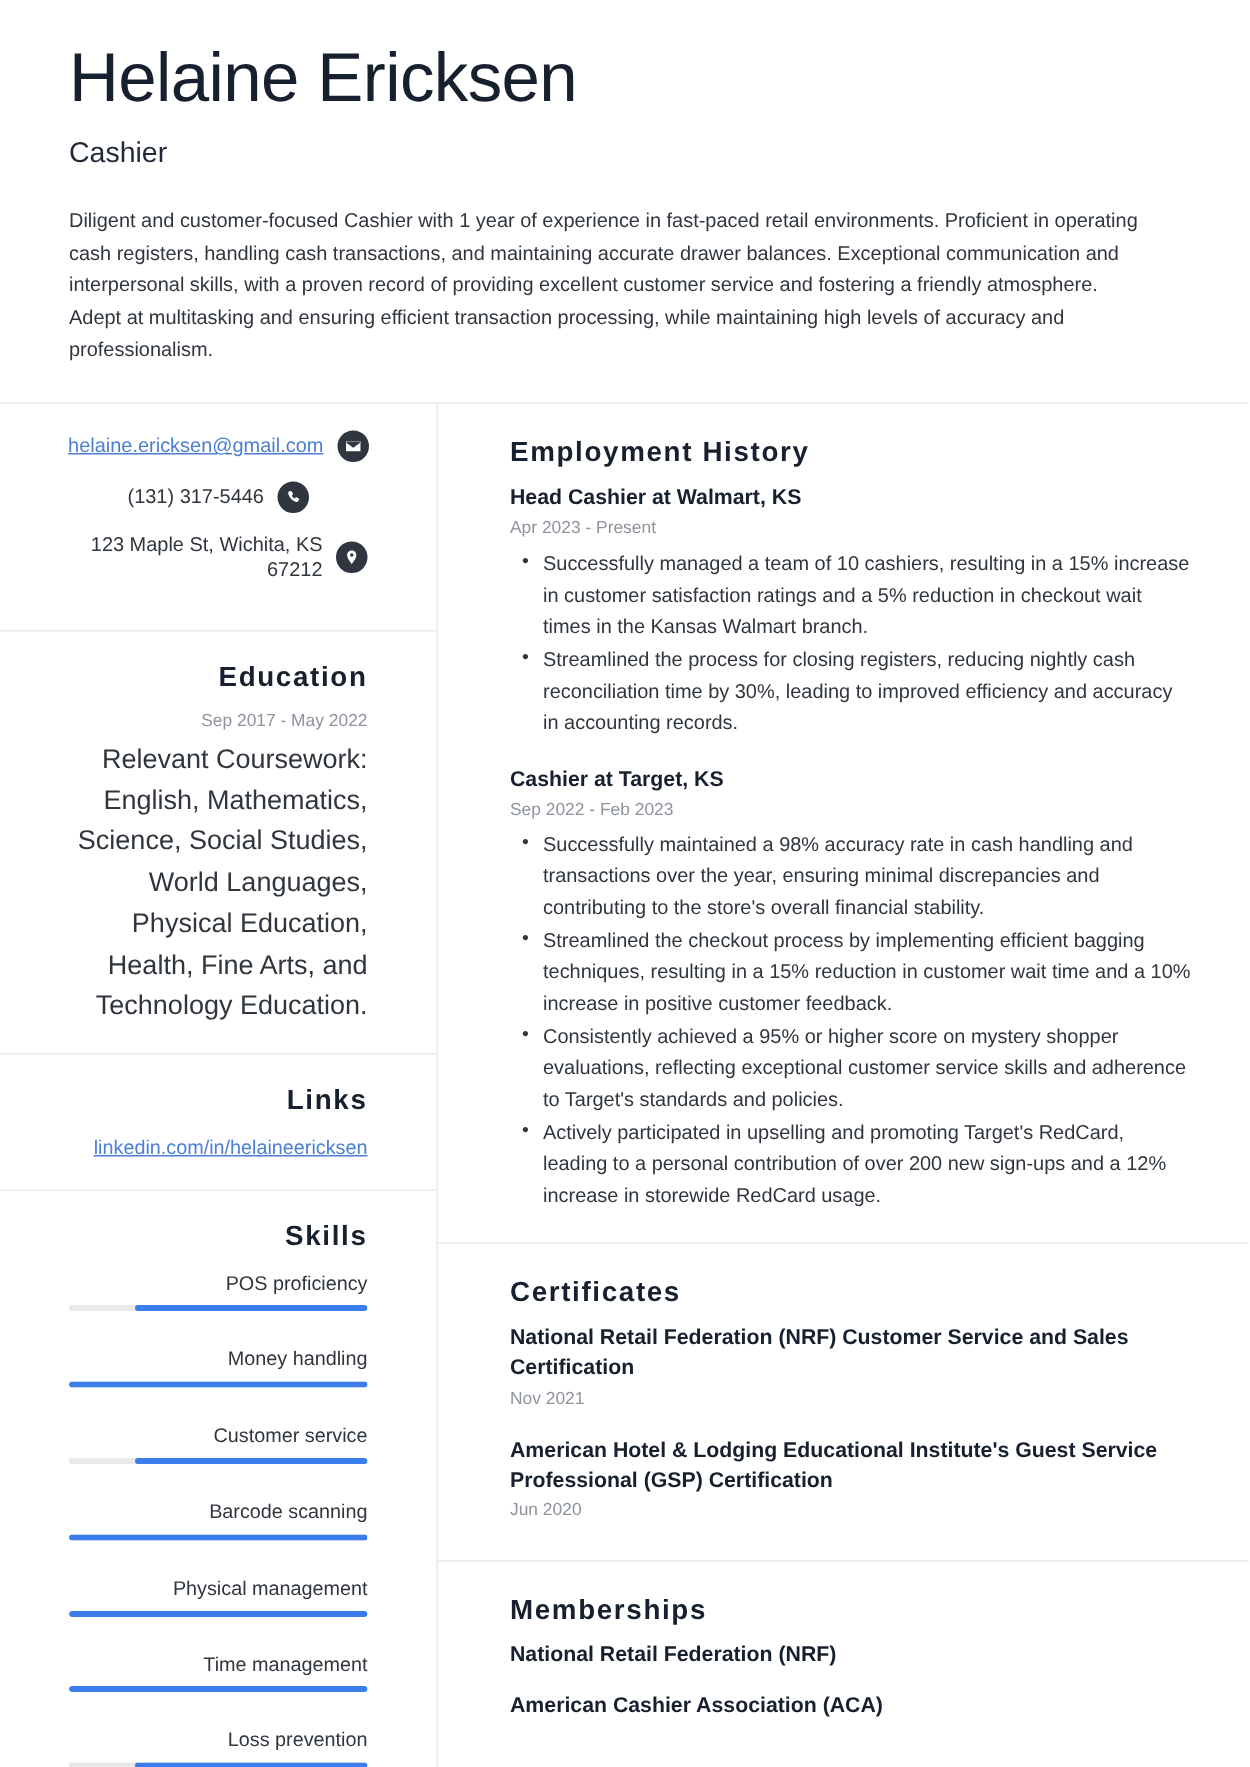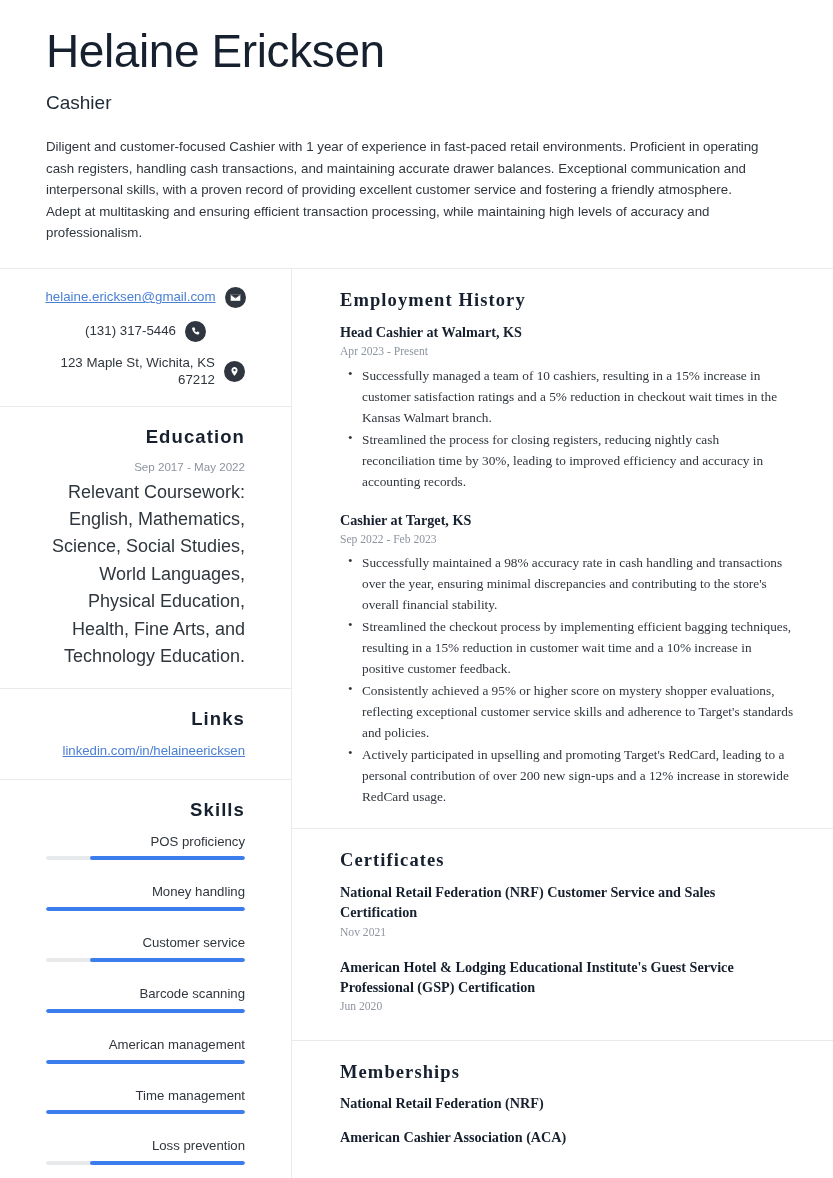--- a/index.html
+++ b/index.html
@@ -80,21 +80,21 @@
 
   .contact-row {
     display: flex;
     align-items: center;
     justify-content: center;
     gap: 9px;
     margin-bottom: 13px;
     font-size: 13.3px;
     color: #30363d;
   }
-  .contact-row:last-child { margin-bottom: 0; }
+  .contact-row:last-child { margin-bottom: 14px; }
   .contact-row .ctext { line-height: 1.25; }
   .contact-row a {
     color: #4a7fd4;
     text-decoration: underline;
     font-size: 13.3px;
   }
   .cicon {
     width: 21px;
     height: 21px;
     border-radius: 50%;
@@ -168,21 +168,20 @@
     height: 100%;
     background: #3b7ded;
     border-radius: 2px;
     display: block;
   }
 
   
   .rblock {
     padding: 20px 38px 20px 48px;
     border-bottom: 1px solid #e9eaec;
-    font-family: Liberation Serif, serif;
   }
   .rblock:last-child { border-bottom: none; }
 
   .r-sec-title {
     font-size: 18.5px;
     font-weight: 700;
     color: #17202e;
     letter-spacing: 1.1px;
     margin: 0 0 10px 0;
     line-height: 1.25;
@@ -318,21 +317,21 @@
                 <span style="width:78%"></span>
               </div>
             </div>
             <div class="skill">
               <div class="skill-label">Barcode scanning</div>
               <div class="bar">
                 <span style="width:100%"></span>
               </div>
             </div>
             <div class="skill">
-              <div class="skill-label">American management</div>
+              <div class="skill-label">Physical management</div>
               <div class="bar">
                 <span style="width:100%"></span>
               </div>
             </div>
             <div class="skill">
               <div class="skill-label">Time management</div>
               <div class="bar">
                 <span style="width:100%"></span>
               </div>
             </div>

